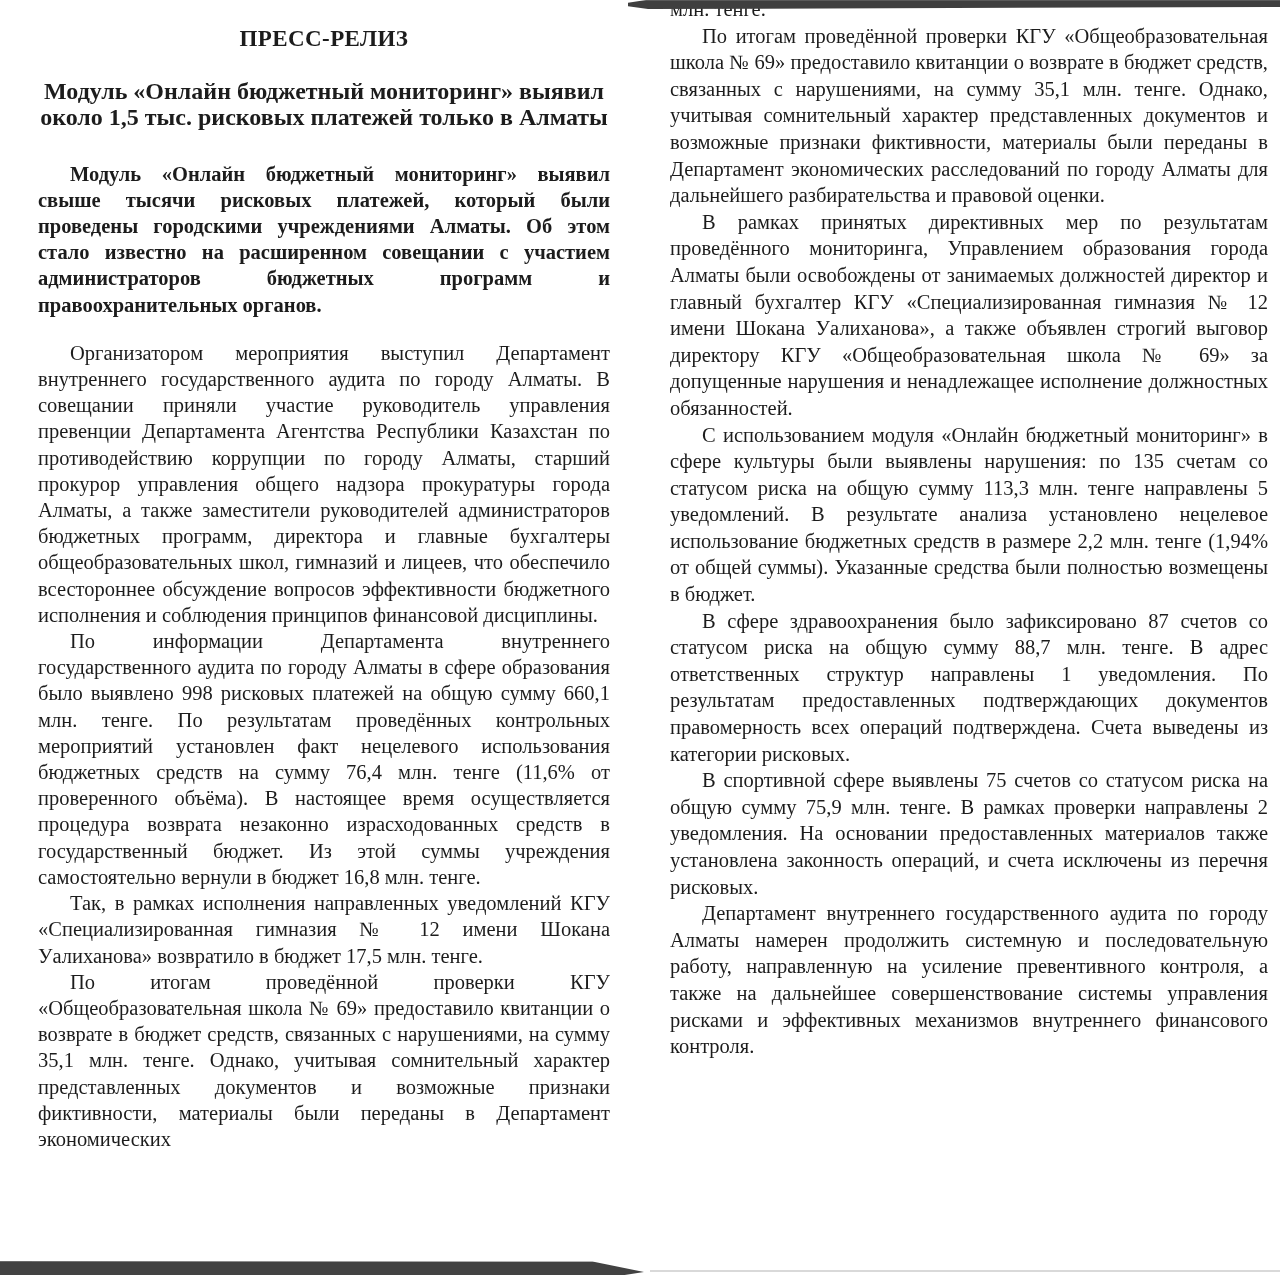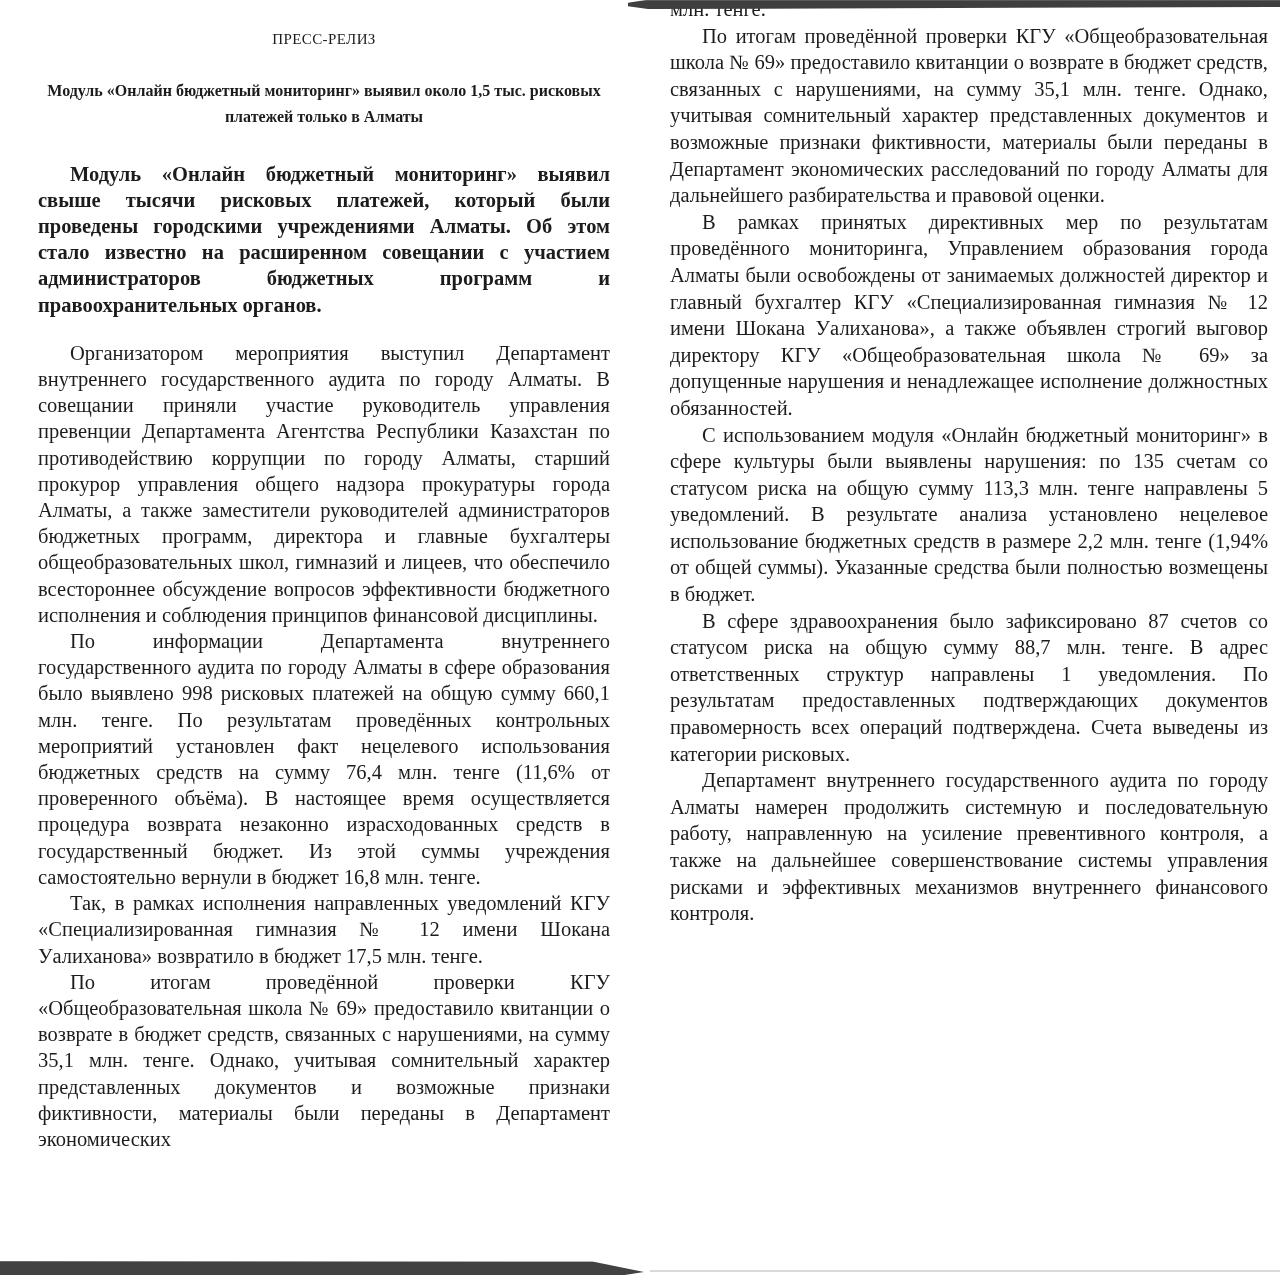--- a/index.html
+++ b/index.html
@@ -36,29 +36,29 @@
     padding: 26px 30px 0 38px; 
   }
   .page-inner-right {
     margin-top: -4px;          
     padding: 0 12px 0 30px;    
   }
   .page-left  { font-size: 20.5px; line-height: 26.2px; }
   .page-right { font-size: 20.5px; line-height: 26.6px; }
 
   h1.doc-title {
-    font-size: 15px;
+    font-size: 23px;
     line-height: 26.2px;
-    font-weight: normal;
+    font-weight: bold;
     text-align: center;
     margin: 0 0 26px 0;
     letter-spacing: 0.4px;
   }
   h2.doc-subtitle {
-    font-size: 16px;
+    font-size: 24px;
     line-height: 26.2px;
     font-weight: bold;
     text-align: center;
     margin: 0 0 30px 0;
   }
   p {
     margin: 0;
     text-align: justify;
     text-indent: 32px;
   }
@@ -116,19 +116,20 @@
   </div>
 </div>
 
 <div class="page page-right">
   <div class="page-inner-right">
     <p class="fragment">млн. тенге.</p>
     <p>По итогам проведённой проверки КГУ «Общеобразовательная школа № 69» предоставило квитанции о возврате в бюджет средств, связанных с нарушениями, на сумму 35,1 млн. тенге. Однако, учитывая сомнительный характер представленных документов и возможные признаки фиктивности, материалы были переданы в Департамент экономических расследований по городу Алматы для дальнейшего разбирательства и правовой оценки.</p>
     <p>В рамках принятых директивных мер по результатам проведённого мониторинга, Управлением образования города Алматы были освобождены от занимаемых должностей директор и главный бухгалтер КГУ «Специализированная гимназия № 12 имени Шокана Уалиханова», а также объявлен строгий выговор директору КГУ «Общеобразовательная школа № 69» за допущенные нарушения и ненадлежащее исполнение должностных обязанностей.</p>
     <p>С использованием модуля «Онлайн бюджетный мониторинг» в сфере культуры были выявлены нарушения: по 135 счетам со статусом риска на общую сумму 113,3 млн. тенге направлены 5 уведомлений. В результате анализа установлено нецелевое использование бюджетных средств в размере 2,2 млн. тенге (1,94% от общей суммы). Указанные средства были полностью возмещены в бюджет.</p>
     <p>В сфере здравоохранения было зафиксировано 87 счетов со статусом риска на общую сумму 88,7 млн. тенге. В адрес ответственных структур направлены 1 уведомления. По результатам предоставленных подтверждающих документов правомерность всех операций подтверждена. Счета выведены из категории рисковых.</p>
+    <p>В спортивной сфере выявлены 75 счетов со статусом риска на общую сумму 75,9 млн. тенге. В рамках проверки направлены 2 уведомления. На основании предоставленных материалов также установлена законность операций, и счета исключены из перечня рисковых.</p>
     <p>Департамент внутреннего государственного аудита по городу Алматы намерен продолжить системную и последовательную работу, направленную на усиление превентивного контроля, а также на дальнейшее совершенствование системы управления рисками и эффективных механизмов внутреннего финансового контроля.</p>
   </div>
 </div>
 
 <div class="edge-bar-top-right"></div>
 <div class="edge-bar-bottom-left"></div>
 <div class="edge-line-bottom-right"></div>
 
 </body></html>

